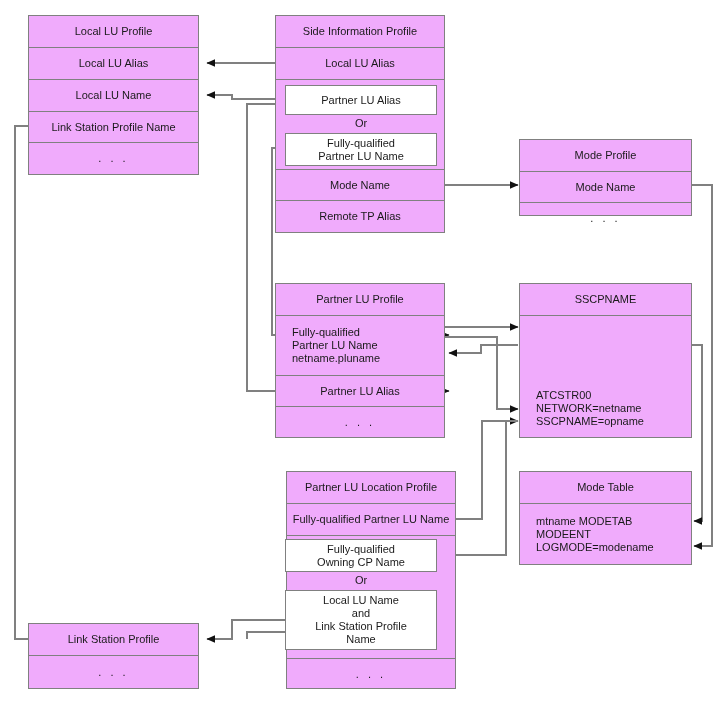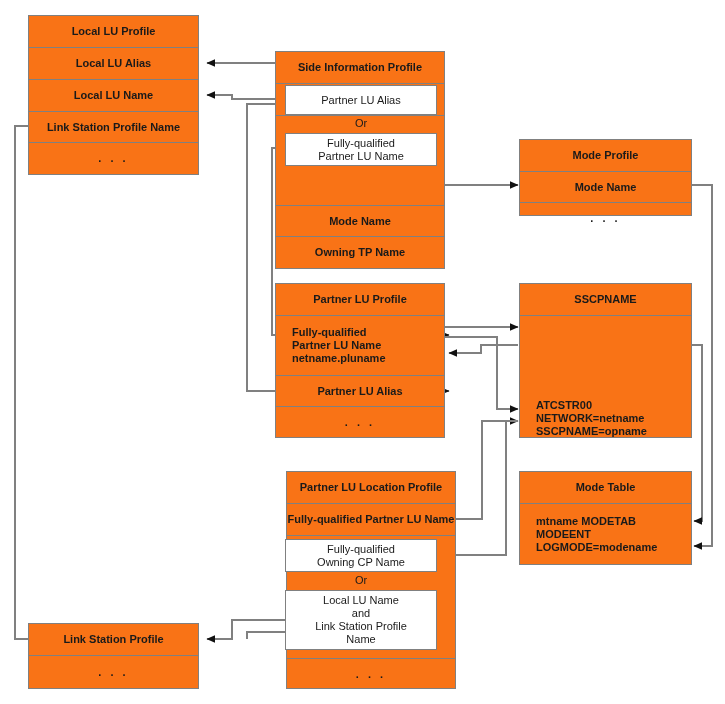--- a/index.html
+++ b/index.html
@@ -3,21 +3,21 @@
 <meta charset="utf-8">
 <style>
   html,body{margin:0;padding:0;background:#ffffff;}
   body{
     width:725px;height:704px;position:relative;overflow:hidden;
     font-family:"Liberation Sans","DejaVu Sans",sans-serif;
     color:#1a1a1a;
   }
   #canvas{position:absolute;left:0;top:0;width:725px;height:704px;}
   svg.wires{position:absolute;left:0;top:0;width:725px;height:704px;pointer-events:none;}
-  .box{position:absolute;box-sizing:border-box;border:1px solid #808080;background:#f97316;font-weight:bold;}
+  .box{position:absolute;box-sizing:border-box;border:1px solid #808080;background:#f0abfc;}
   .row{position:absolute;left:0;right:0;box-sizing:border-box;
        border-bottom:1px solid #808080;background:transparent;
        display:flex;align-items:center;justify-content:center;}
   .row.last{border-bottom:none;}
   .row .txt{font-size:11px;line-height:13px;text-align:center;white-space:pre-line;}
   .row.lefttext{justify-content:flex-start;}
   .row.lefttext .txt{text-align:left;padding-left:16px;}
   .inner{position:absolute;box-sizing:border-box;border:1px solid #808080;background:#ffffff;
          display:flex;align-items:center;justify-content:center;}
   .inner .txt{font-size:11px;line-height:13px;text-align:center;white-space:pre-line;}
@@ -81,34 +81,34 @@
       <span class="txt">Local LU Name</span>
     </div>
     <div class="row" style="top:96px;height:31px;">
       <span class="txt">Link Station Profile Name</span>
     </div>
     <div class="row last" style="top:127px;height:31px;">
       <span class="txt dots">. . .</span>
     </div>
   </div>
 
-  <div class="box" style="left:275px;top:15px;width:170px;height:218px;margin-top:36px;">
+  <div class="box" style="left:275px;top:15px;width:170px;height:218px;">
     <div class="row" style="top:0;height:32px;">
       <span class="txt">Side Information Profile</span>
     </div>
     <div class="row" style="top:32px;height:32px;">
       <span class="txt">Local LU Alias</span>
     </div>
 
     <div class="row" style="top:64px;height:90px;"></div>
     <div class="row" style="top:154px;height:31px;">
       <span class="txt">Mode Name</span>
     </div>
     <div class="row last" style="top:185px;height:31px;">
-      <span class="txt">Owning TP Name</span>
+      <span class="txt">Remote TP Alias</span>
     </div>
   </div>
   <div class="inner" style="left:285px;top:85px;width:152px;height:30px;">
     <span class="txt">Partner LU Alias</span>
   </div>
   <div class="orlbl" style="left:285px;top:117px;width:152px;">Or</div>
   <div class="inner" style="left:285px;top:133px;width:152px;height:33px;">
     <span class="txt">Fully-qualified
 Partner LU Name</span>
   </div>
@@ -139,21 +139,21 @@
     </div>
     <div class="row last" style="top:123px;height:31px;">
       <span class="txt dots">. . .</span>
     </div>
   </div>
 
   <div class="box" style="left:519px;top:283px;width:173px;height:155px;">
     <div class="row" style="top:0;height:32px;">
       <span class="txt">SSCPNAME</span>
     </div>
-    <div class="row last lefttext" style="top:94px;height:60px;align-items:flex-end;">
+    <div class="row last lefttext" style="top:94px;height:60px;">
       <span class="txt">ATCSTR00
    NETWORK=netname
    SSCPNAME=opname</span>
     </div>
   </div>
 
   <div class="box" style="left:286px;top:471px;width:170px;height:218px;">
     <div class="row" style="top:0;height:32px;">
       <span class="txt">Partner LU Location Profile</span>
     </div>

